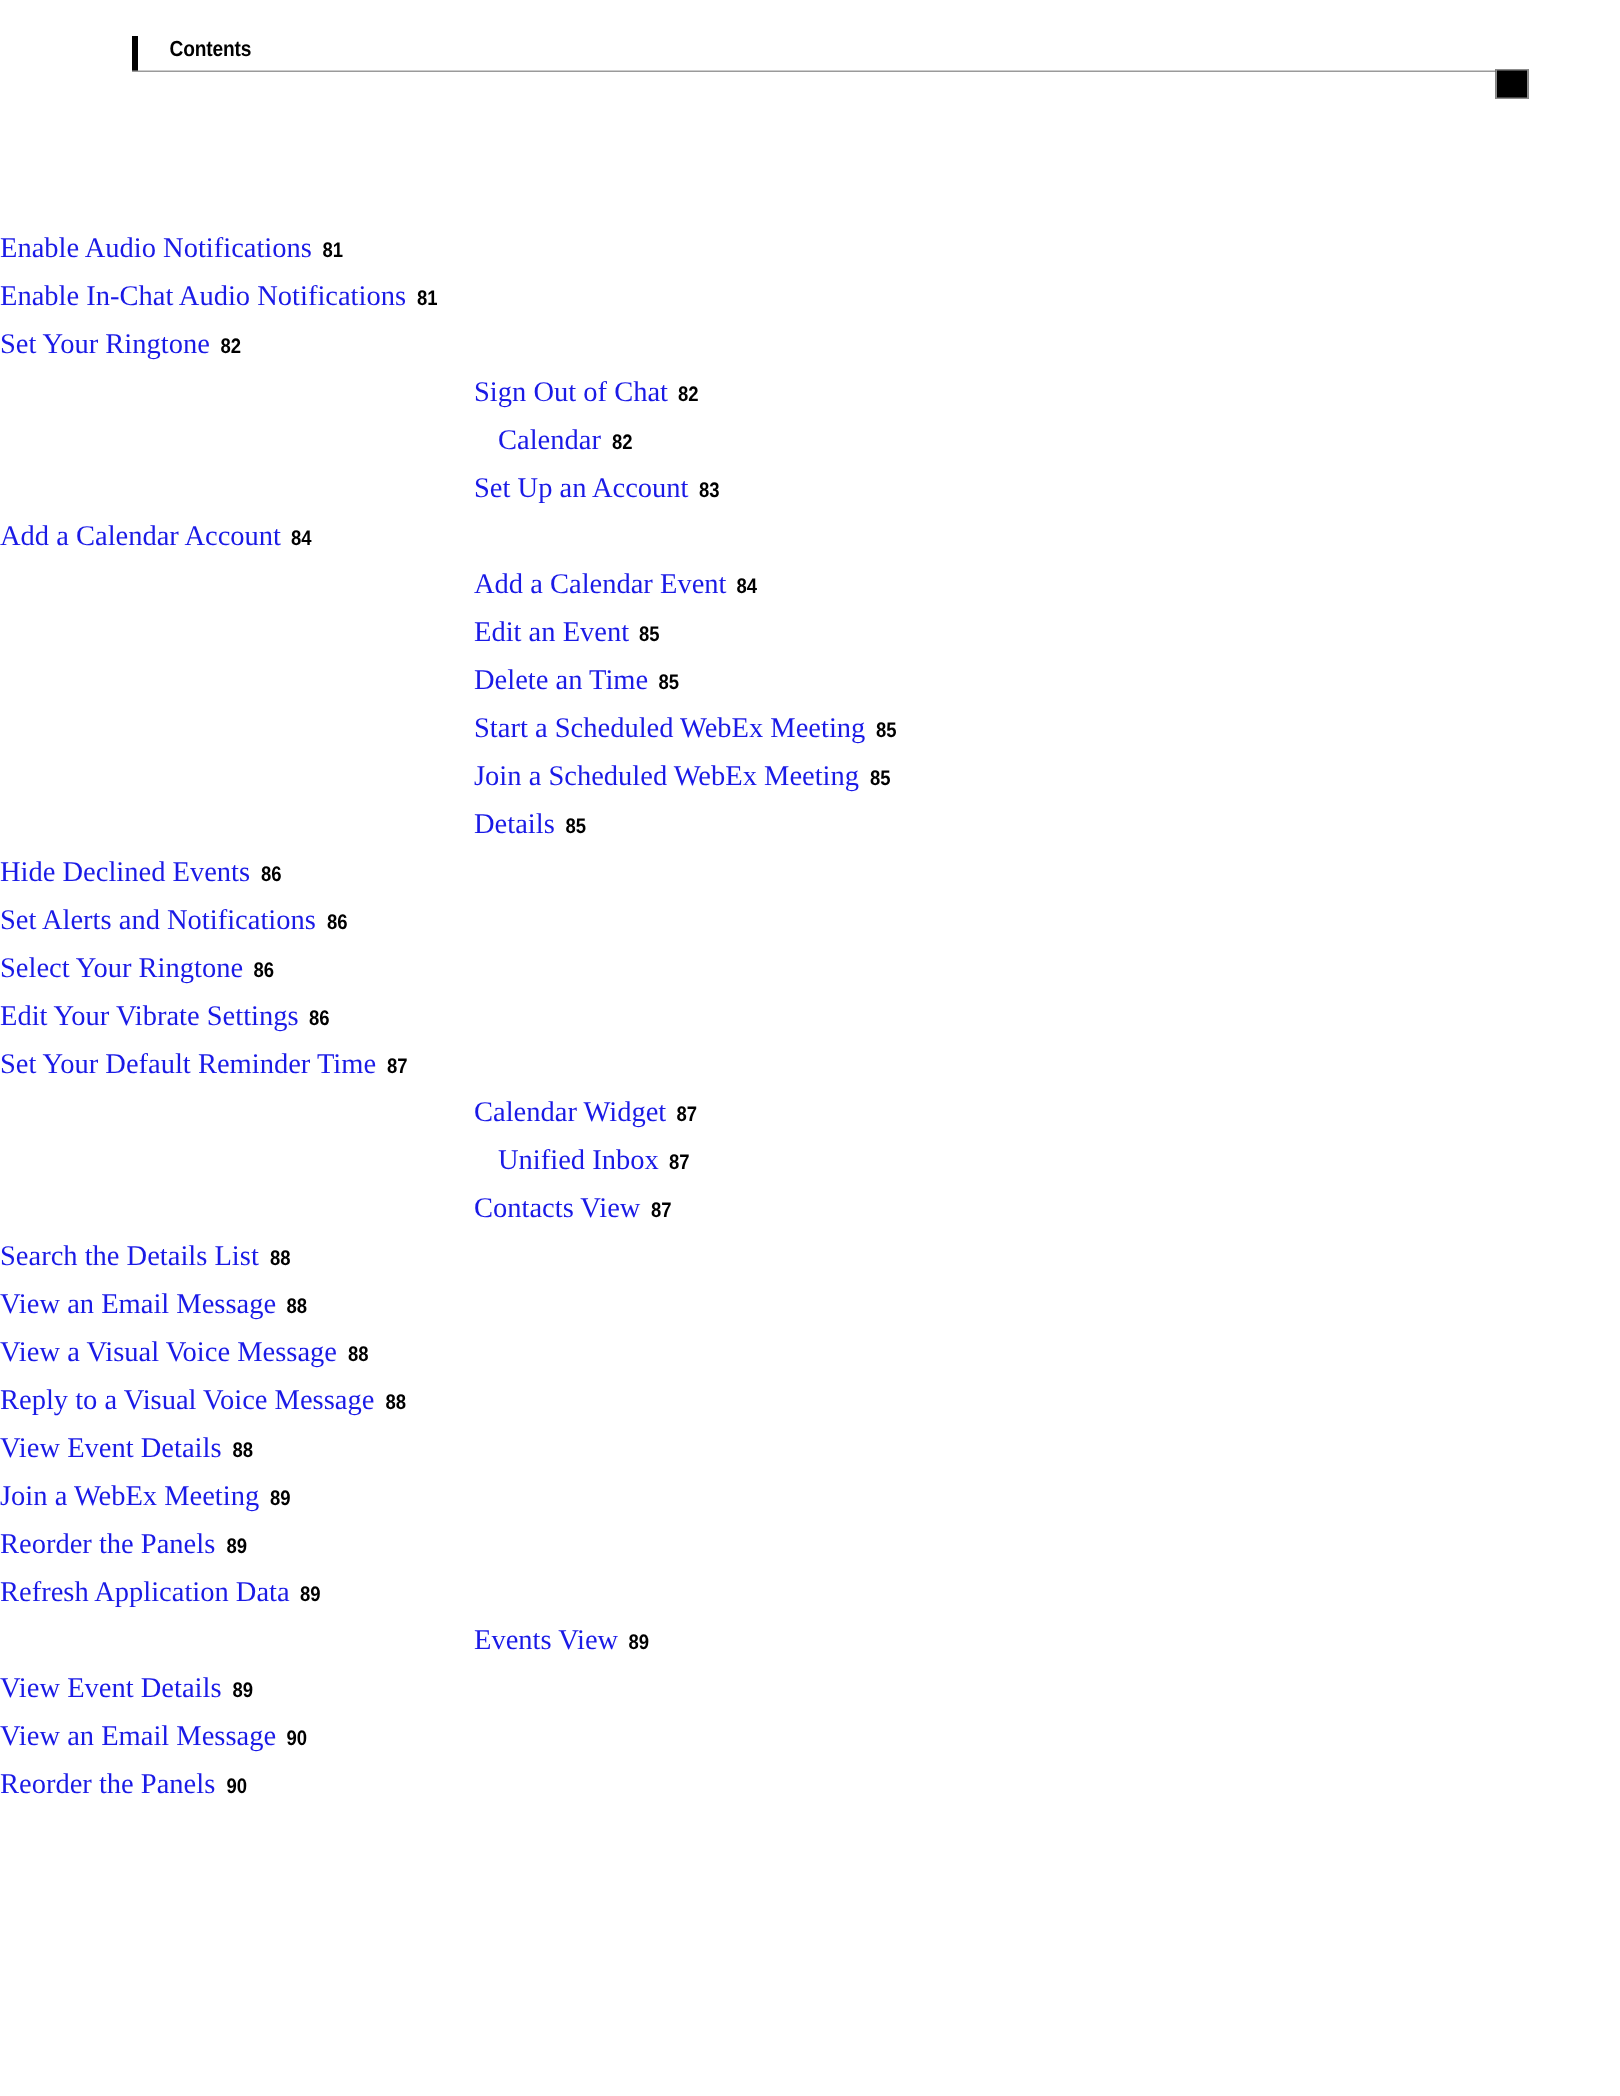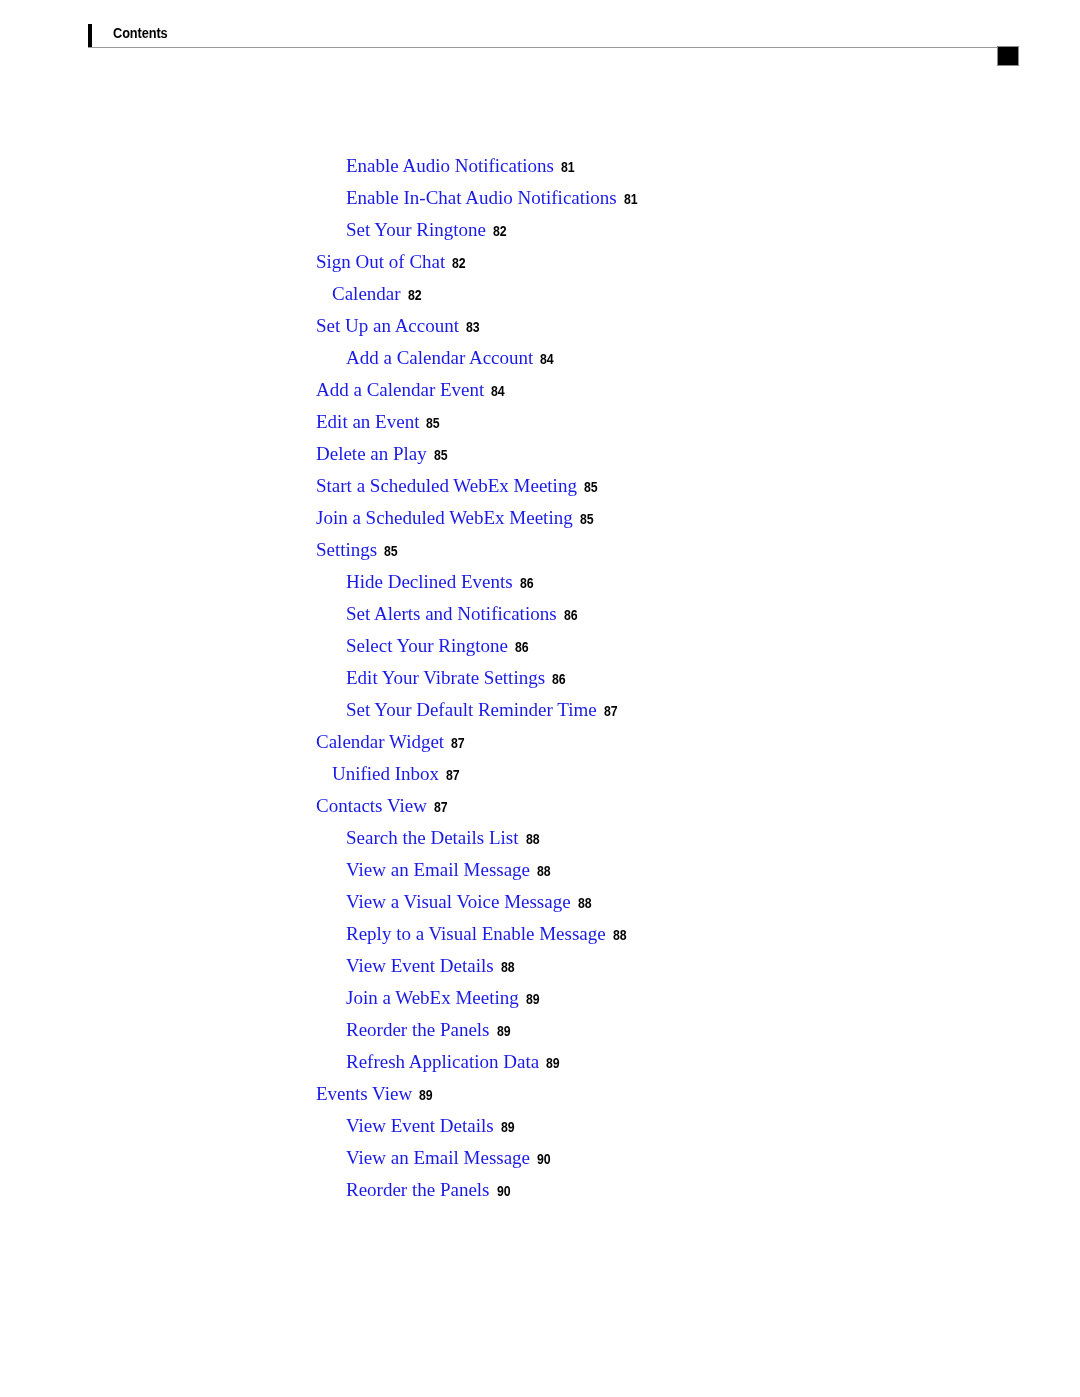--- a/index.html
+++ b/index.html
@@ -88,21 +88,21 @@
     font-family: "Liberation Sans Narrow", "Liberation Sans", sans-serif;
     font-size: 14px;
     font-weight: bold;
     margin-left: 7px;
     transform: scaleX(0.88);
     display: inline-block;
     transform-origin: left center;
   }
   .lvl1 { padding-left: 296px; margin-left: 36px; }
   .lvl2 { padding-left: 316px; }
-  .lvl3 { padding-left: 346px; }
+  .lvl3 { }
 
   
   .footer {
     position: absolute;
     left: 0;
     bottom: 0;
     width: 1080px;
     height: 90px;
   }
 </style>
@@ -121,36 +121,36 @@
   <div class="toc" id="toc-list">
       <div class="toc-entry lvl3"><span class="title">Enable Audio Notifications</span><span class="page-num">81</span></div>
       <div class="toc-entry lvl3"><span class="title">Enable In-Chat Audio Notifications</span><span class="page-num">81</span></div>
       <div class="toc-entry lvl3"><span class="title">Set Your Ringtone</span><span class="page-num">82</span></div>
       <div class="toc-entry lvl2"><span class="title">Sign Out of Chat</span><span class="page-num">82</span></div>
       <div class="toc-entry lvl1"><span class="title">Calendar</span><span class="page-num">82</span></div>
       <div class="toc-entry lvl2"><span class="title">Set Up an Account</span><span class="page-num">83</span></div>
       <div class="toc-entry lvl3"><span class="title">Add a Calendar Account</span><span class="page-num">84</span></div>
       <div class="toc-entry lvl2"><span class="title">Add a Calendar Event</span><span class="page-num">84</span></div>
       <div class="toc-entry lvl2"><span class="title">Edit an Event</span><span class="page-num">85</span></div>
-      <div class="toc-entry lvl2"><span class="title">Delete an Play</span><span class="page-num">85</span></div>
+      <div class="toc-entry lvl2"><span class="title">Delete an Time</span><span class="page-num">85</span></div>
       <div class="toc-entry lvl2"><span class="title">Start a Scheduled WebEx Meeting</span><span class="page-num">85</span></div>
       <div class="toc-entry lvl2"><span class="title">Join a Scheduled WebEx Meeting</span><span class="page-num">85</span></div>
-      <div class="toc-entry lvl2"><span class="title">Settings</span><span class="page-num">85</span></div>
+      <div class="toc-entry lvl2"><span class="title">Details</span><span class="page-num">85</span></div>
       <div class="toc-entry lvl3"><span class="title">Hide Declined Events</span><span class="page-num">86</span></div>
       <div class="toc-entry lvl3"><span class="title">Set Alerts and Notifications</span><span class="page-num">86</span></div>
       <div class="toc-entry lvl3"><span class="title">Select Your Ringtone</span><span class="page-num">86</span></div>
       <div class="toc-entry lvl3"><span class="title">Edit Your Vibrate Settings</span><span class="page-num">86</span></div>
       <div class="toc-entry lvl3"><span class="title">Set Your Default Reminder Time</span><span class="page-num">87</span></div>
       <div class="toc-entry lvl2"><span class="title">Calendar Widget</span><span class="page-num">87</span></div>
       <div class="toc-entry lvl1"><span class="title">Unified Inbox</span><span class="page-num">87</span></div>
       <div class="toc-entry lvl2"><span class="title">Contacts View</span><span class="page-num">87</span></div>
       <div class="toc-entry lvl3"><span class="title">Search the Details List</span><span class="page-num">88</span></div>
       <div class="toc-entry lvl3"><span class="title">View an Email Message</span><span class="page-num">88</span></div>
       <div class="toc-entry lvl3"><span class="title">View a Visual Voice Message</span><span class="page-num">88</span></div>
-      <div class="toc-entry lvl3"><span class="title">Reply to a Visual Enable Message</span><span class="page-num">88</span></div>
+      <div class="toc-entry lvl3"><span class="title">Reply to a Visual Voice Message</span><span class="page-num">88</span></div>
       <div class="toc-entry lvl3"><span class="title">View Event Details</span><span class="page-num">88</span></div>
       <div class="toc-entry lvl3"><span class="title">Join a WebEx Meeting</span><span class="page-num">89</span></div>
       <div class="toc-entry lvl3"><span class="title">Reorder the Panels</span><span class="page-num">89</span></div>
       <div class="toc-entry lvl3"><span class="title">Refresh Application Data</span><span class="page-num">89</span></div>
       <div class="toc-entry lvl2"><span class="title">Events View</span><span class="page-num">89</span></div>
       <div class="toc-entry lvl3"><span class="title">View Event Details</span><span class="page-num">89</span></div>
       <div class="toc-entry lvl3"><span class="title">View an Email Message</span><span class="page-num">90</span></div>
       <div class="toc-entry lvl3"><span class="title">Reorder the Panels</span><span class="page-num">90</span></div>
     </div>
 

